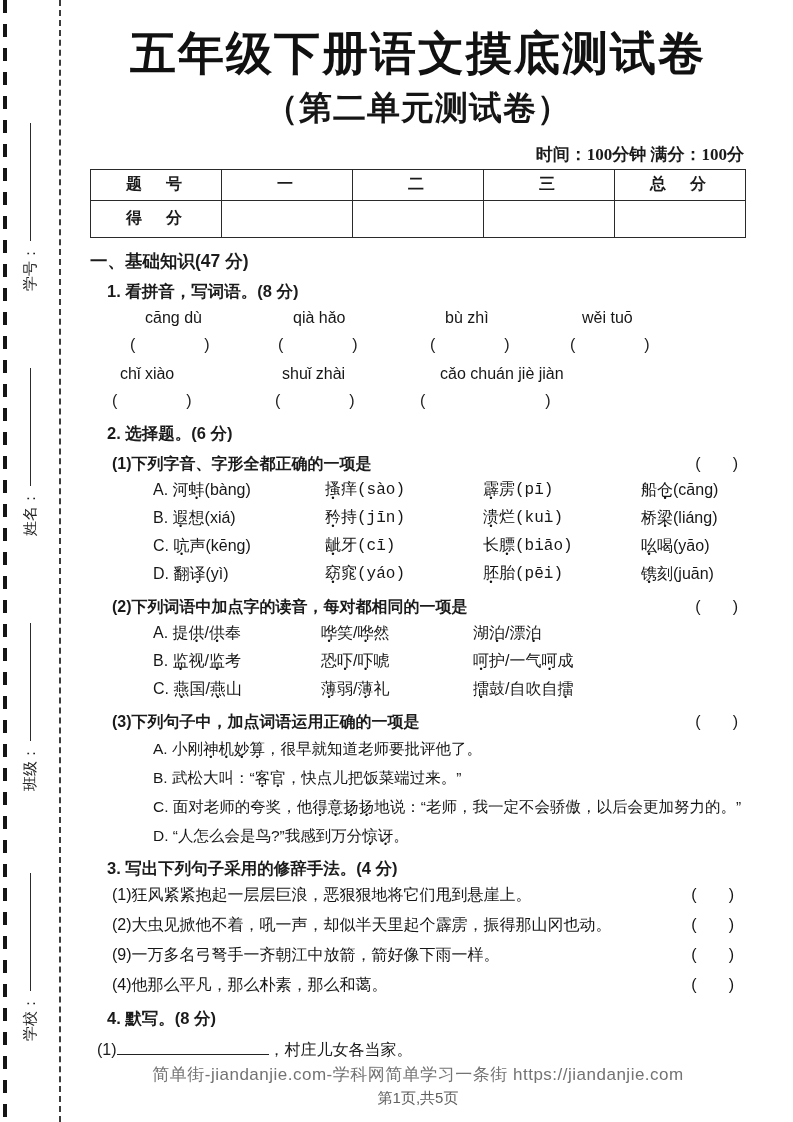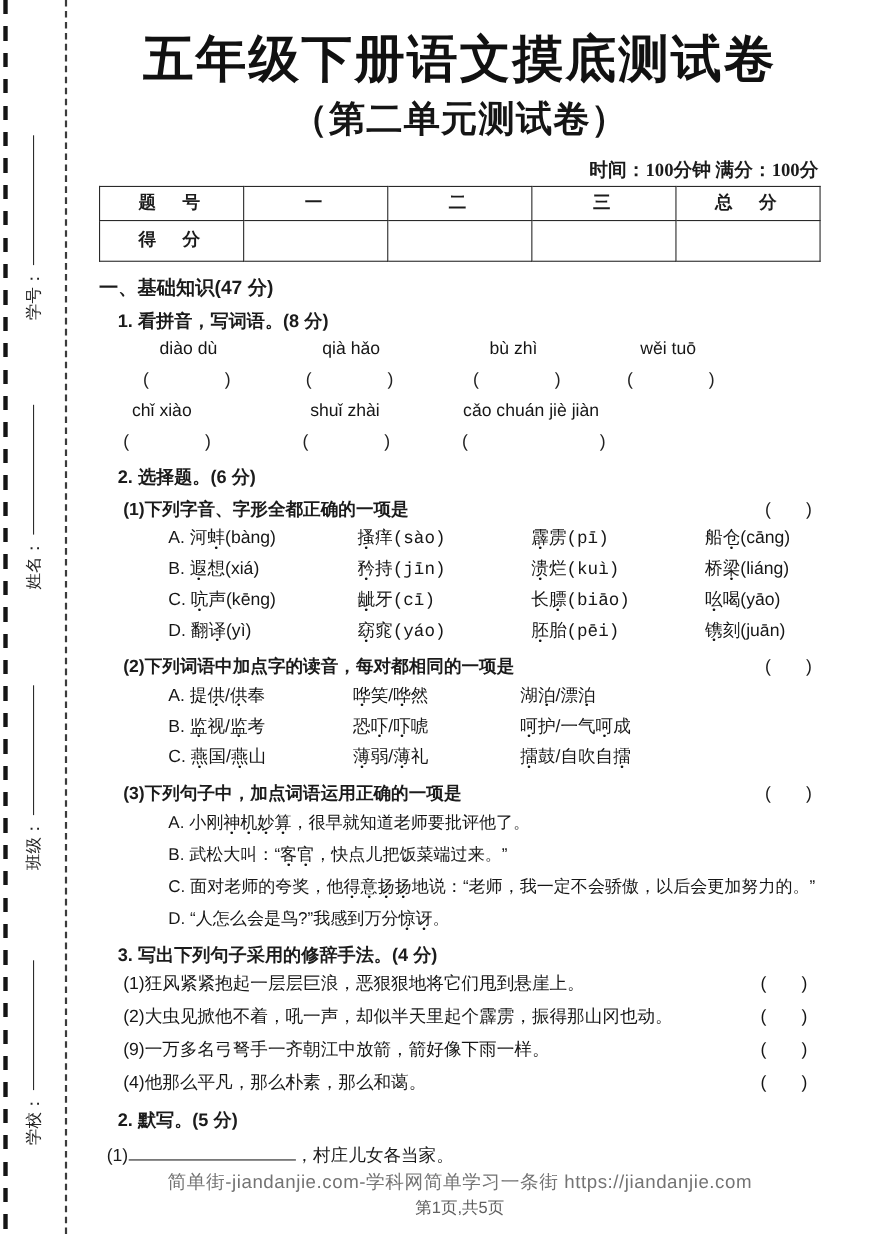--- a/index.html
+++ b/index.html
@@ -149,35 +149,35 @@
         <td></td>
         <td></td>
       </tr>
     </tbody>
       </table>
 
     <div class="sec-heading">一、基础知识(47 分)</div>
 
     <div class="q-title">1. 看拼音，写词语。(8 分)</div>
     <div class="pinyin-row" style="margin-top:6px;">
-      <span style="left:55px">diào dù</span>
+      <span style="left:55px">cāng dù</span>
       <span style="left:203px">qià hǎo</span>
       <span style="left:355px">bù zhì</span>
       <span style="left:492px">wěi tuō</span>
     </div>
     <div class="paren-row">
       <span style="left:40px">(　　　　)</span>
       <span style="left:188px">(　　　　)</span>
       <span style="left:340px">(　　　　)</span>
       <span style="left:480px">(　　　　)</span>
     </div>
     <div class="pinyin-row" style="margin-top:6px;">
       <span style="left:30px">chǐ xiào</span>
       <span style="left:192px">shuǐ zhài</span>
-      <span style="left:331px">cǎo chuán jiè jiàn</span>
+      <span style="left:350px">cǎo chuán jiè jiàn</span>
     </div>
     <div class="paren-row">
       <span style="left:22px">(　　　　)</span>
       <span style="left:185px">(　　　　)</span>
       <span style="left:330px">(　　　　　　　)</span>
     </div>
 
     <div class="q-title">2. 选择题。(6 分)</div>
 
     <div class="stem-row">
@@ -249,21 +249,21 @@
     </div>
     <div class="rhet-row">
       <span>(9)一万多名弓弩手一齐朝江中放箭，箭好像下雨一样。</span>
       <span class="ans-paren">(　　)</span>
     </div>
     <div class="rhet-row">
       <span>(4)他那么平凡，那么朴素，那么和蔼。</span>
       <span class="ans-paren">(　　)</span>
     </div>
 
-    <div class="q-title">2. 默写。(5 分)</div>
+    <div class="q-title">4. 默写。(8 分)</div>
     <div class="mw-row">
       <span>(1)</span><span class="write-blank"></span><span>，村庄儿女各当家。</span>
     </div>
   </div>
 
   <div class="footer footer-1">简单街-jiandanjie.com-学科网简单学习一条街 https://jiandanjie.com</div>
   <div class="footer footer-2">第1页,共5页</div>
 </div>
 
 </body></html>

